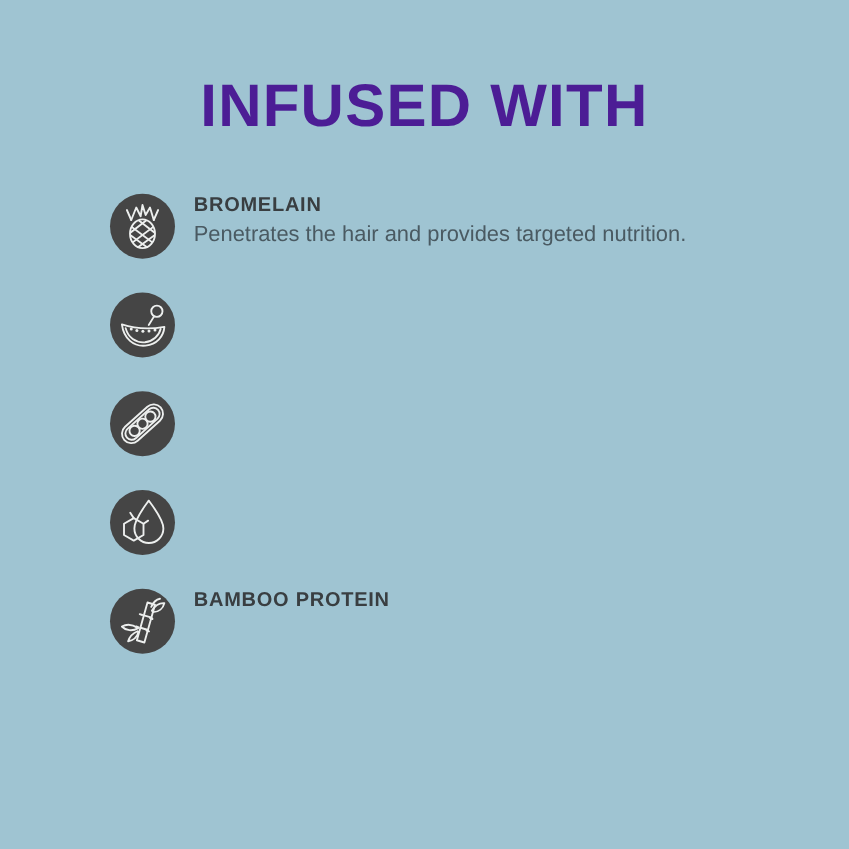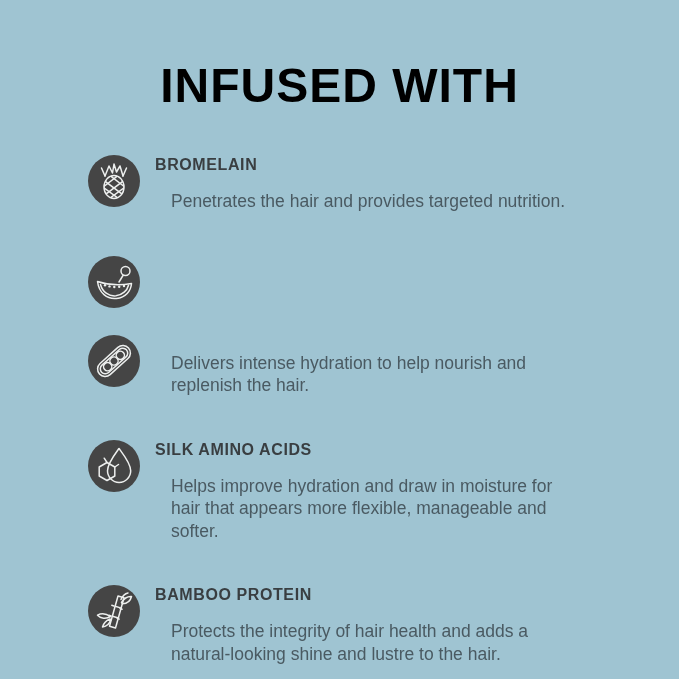--- a/index.html
+++ b/index.html
@@ -11,21 +11,21 @@
     overflow: hidden;
     font-family: "Liberation Sans", "DejaVu Sans", sans-serif;
   }
   .title {
     margin: 0;
     padding-top: 58px;
     text-align: center;
     font-size: 48px;
     font-weight: 700;
     letter-spacing: 1px;
-    color: #000000;
+    color: #4c1d95;
   }
   .items {
     margin-top: 42px;
     padding-left: 88px;
     padding-right: 96px;
     display: flex;
     flex-direction: column;
     gap: 27px;
   }
   .row {
@@ -54,21 +54,21 @@
   .icon-fill { fill: #EDEFEE; stroke: none; }
   .txt { padding-top: 1px; }
   .ing-name {
     margin: 0 0 2px 0;
     font-size: 16px;
     font-weight: 700;
     letter-spacing: 0.6px;
     color: #393E41;
   }
   .ing-desc {
-    margin: 16px;
+    margin: 0;
     max-width: 428px;
     font-size: 17.5px;
     line-height: 22.5px;
     color: #4A5A62;
   }
 </style>
 </head>
 <body>
 
 <div class="canvas">
@@ -134,39 +134,34 @@
               <rect x="6.5" y="18.5" width="39" height="15" rx="7.5"></rect>
               <rect x="9.3" y="21" width="33.4" height="10" rx="5"></rect>
               <circle cx="17.5" cy="26" r="4.1"></circle>
               <circle cx="26" cy="26" r="4.1"></circle>
               <circle cx="34.5" cy="26" r="4.1"></circle>
             </g>
           </svg>
         </span>
       </div>
       <div class="txt">
-        <p class="ing-desc">Delivers intense hydration to help nourish and replenish the hair.</p>
       </div>
     </div>
 
     <div class="row">
       <div class="icon-circle">
         <span>
           <svg width="52" height="52" viewBox="0 0 52 52">
             <g class="icon-stroke">
               <path d="M31 8.5 C27 14 19.5 23.5 19.5 30.8 A 11.6 11.6 0 0 0 42.7 30.8 C42.7 23.5 35 14 31 8.5 Z"></path>
               <path d="M19 22.5 L26.8 27 L26.8 36 L19 40.5 L11.2 36 L11.2 27 Z"></path>
               <path d="M19 22.5 L16.2 18.2 M26.8 27 L30.5 24.5"></path>
             </g>
           </svg>
         </span>
-      </div>
-      <div class="txt">
-        <h3 class="ing-name">SILK AMINO ACIDS</h3>
-        <p class="ing-desc">Helps improve hydration and draw in moisture for hair that appears more flexible, manageable and softer.</p>
       </div>
     </div>
 
     <div class="row">
       <div class="icon-circle">
         <span>
           <svg width="52" height="52" viewBox="0 0 52 52">
             <g class="icon-stroke">
               <path d="M30 11 L36 12.8 L27.5 43 L21.5 41.2 Z"></path>
               <path d="M27.2 21.3 L33.3 23.1 M24.4 31.2 L30.5 33"></path>
@@ -174,18 +169,17 @@
               <path d="M22.5 31.5 C18 28.5 13 28.3 9.5 30.2 C12.5 33.5 18 34.3 22.5 31.5 Z"></path>
               <path d="M22 34 C18.5 35.5 15.5 38.5 14.5 42 C18.8 41.3 21.8 38.3 22.8 34.5"></path>
               <path d="M33.5 17.5 C36 13.5 40 11.2 43.5 11.5 C42.5 15.8 39 18.6 34.5 18.7 Z"></path>
               <path d="M33 14.5 C34.5 11 37 8.6 40 8"></path>
             </g>
           </svg>
         </span>
       </div>
       <div class="txt">
         <h3 class="ing-name">BAMBOO PROTEIN</h3>
-        <p class="ing-desc">Protects the integrity of hair health and adds a natural-looking shine and lustre to the hair.</p>
       </div>
     </div>
 
   </div>
 </div>
 
 </body></html>

